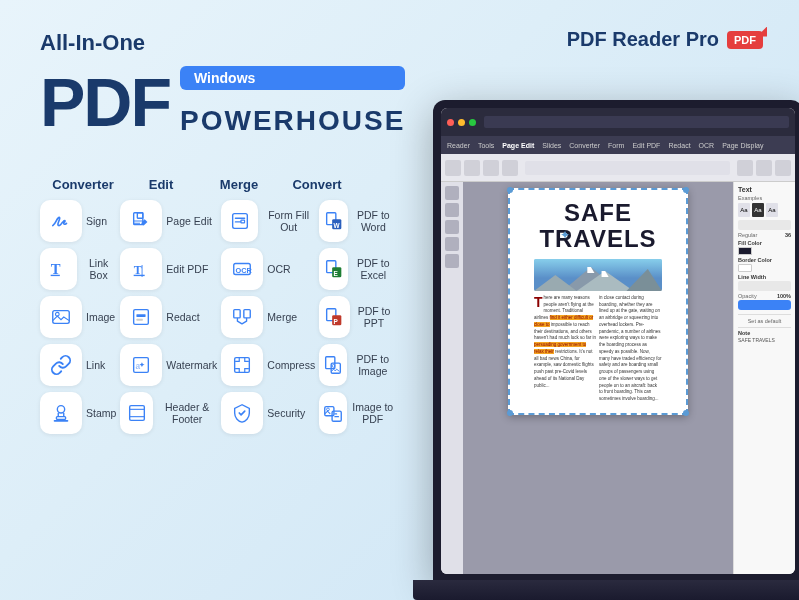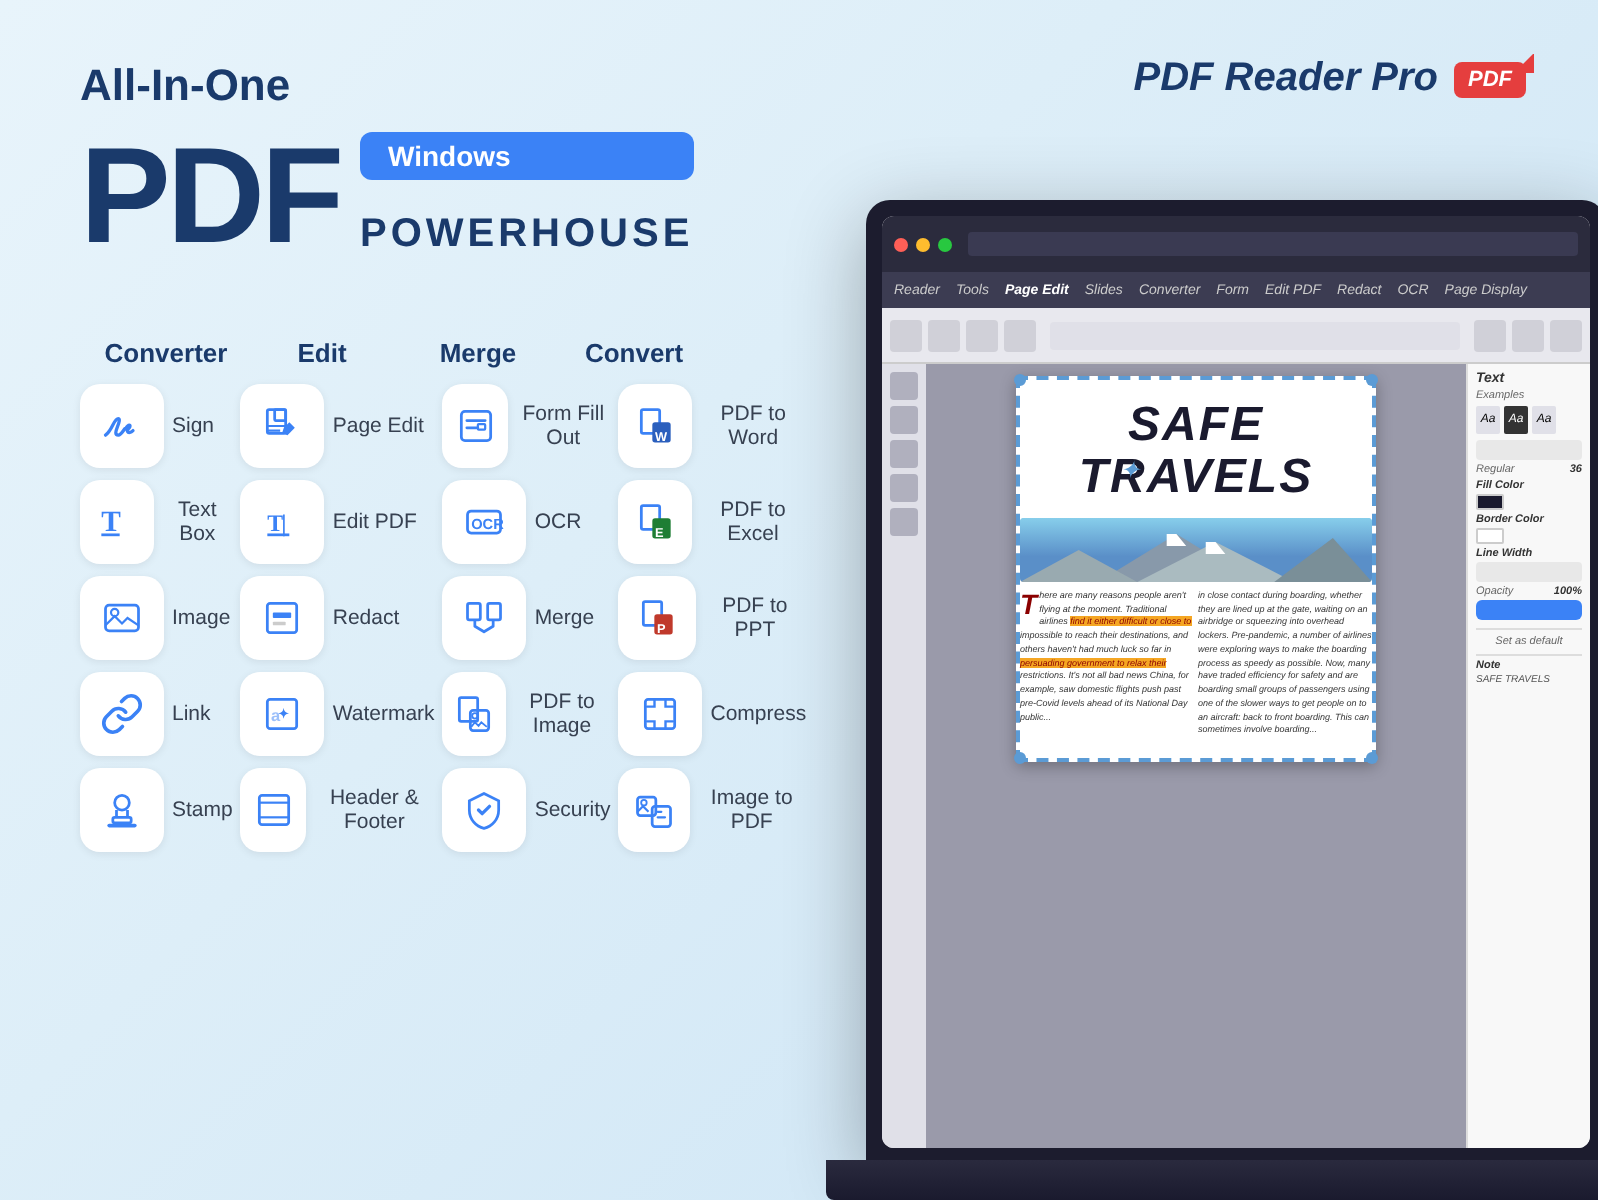--- a/index.html
+++ b/index.html
@@ -62,21 +62,21 @@
       background: #3b82f6;
       color: white;
       font-size: 14px;
       font-weight: 700;
       padding: 5px 14px;
       border-radius: 6px;
       margin-top: 8px;
     }
 
     .powerhouse {
-      font-size: 20px;
+      font-size: 28px;
       font-weight: 900;
       color: #1a3a6b;
       letter-spacing: 2px;
       margin-top: 17px;
     }
 
     
     .features-section {
       margin-top: 14px;
     }
@@ -133,21 +133,20 @@
     }
 
     
     .right-panel {
       flex: 1;
       display: flex;
       align-items: flex-end;
       justify-content: center;
       padding-bottom: 0;
       position: relative;
-      font-style: italic;
     }
 
     
     .app-logo {
       position: absolute;
       top: 28px;
       right: 30px;
       display: flex;
       align-items: center;
       gap: 8px;
@@ -311,21 +310,21 @@
       justify-content: center;
       padding: 6px;
       overflow: hidden;
     }
 
     .pdf-page {
       width: 180px;
       background: white;
       border-radius: 2px;
       box-shadow: 0 2px 8px rgba(0,0,0,0.3);
-      padding: 10px 0;
+      padding: 10px 24px;
       position: relative;
       border: 2px dashed #5b9bd5;
     }
 
     .page-title-text {
       font-size: 24px;
       font-weight: 900;
       color: #1a1a2e;
       text-align: center;
       line-height: 1.1;
@@ -485,21 +484,21 @@
           <span class="feature-label">PDF to Word</span>
         </div>
 
         <div class="feature-item">
           <div class="feature-icon">
             <svg viewBox="0 0 24 24" fill="none">
               <text x="4" y="17" font-size="16" fill="#3b82f6" font-weight="700" font-family="serif">T</text>
               <line x1="4" y1="19" x2="14" y2="19" stroke="#3b82f6" stroke-width="1.5"></line>
             </svg>
           </div>
-          <span class="feature-label">Text Box</span>
+          <span class="feature-label">Link Box</span>
         </div>
 
         <div class="feature-item">
           <div class="feature-icon">
             <svg viewBox="0 0 24 24" fill="none">
               <text x="4" y="17" font-size="13" fill="#3b82f6" font-weight="700" font-family="serif" letter-spacing="-1">T|</text>
               <line x1="4" y1="19" x2="16" y2="19" stroke="#3b82f6" stroke-width="1.5"></line>
             </svg>
           </div>
           <span class="feature-label">Edit PDF</span>
@@ -582,42 +581,42 @@
 
         <div class="feature-item">
           <div class="feature-icon">
             <svg viewBox="0 0 24 24" fill="none">
               <rect x="4" y="4" width="16" height="16" rx="1.5" stroke="#3b82f6" stroke-width="1.5"></rect>
               <text x="6" y="16" font-size="9" fill="#3b82f6" opacity="0.5" font-weight="700" font-family="Arial">a</text>
               <text x="10" y="14" font-size="7" fill="#3b82f6" font-weight="700" font-family="Arial">✦</text>
             </svg>
           </div>
           <span class="feature-label">Watermark</span>
+        </div>
+
+        <div class="feature-item">
+          <div class="feature-icon">
+            <svg viewBox="0 0 24 24" fill="none">
+              <rect x="4" y="4" width="16" height="16" rx="1.5" stroke="#3b82f6" stroke-width="1.5"></rect>
+              <path d="M9 4v4H5M15 4v4h4M9 20v-4H5M15 20v-4h4" stroke="#3b82f6" stroke-width="1.3" stroke-linecap="round"></path>
+            </svg>
+          </div>
+          <span class="feature-label">Compress</span>
         </div>
 
         <div class="feature-item">
           <div class="feature-icon">
             <svg viewBox="0 0 24 24" fill="none">
               <rect x="4" y="3" width="10" height="13" rx="1" stroke="#3b82f6" stroke-width="1.5"></rect>
               <rect x="10" y="10" width="10" height="11" rx="1.5" stroke="#3b82f6" stroke-width="1.5"></rect>
               <circle cx="12.5" cy="13" r="1.5" stroke="#3b82f6" stroke-width="1"></circle>
               <path d="M10.5 19l2-2.5 2 2 1.5-2 3 2.5" stroke="#3b82f6" stroke-width="1"></path>
             </svg>
           </div>
           <span class="feature-label">PDF to Image</span>
-        </div>
-
-        <div class="feature-item">
-          <div class="feature-icon">
-            <svg viewBox="0 0 24 24" fill="none">
-              <rect x="4" y="4" width="16" height="16" rx="1.5" stroke="#3b82f6" stroke-width="1.5"></rect>
-              <path d="M9 4v4H5M15 4v4h4M9 20v-4H5M15 20v-4h4" stroke="#3b82f6" stroke-width="1.3" stroke-linecap="round"></path>
-            </svg>
-          </div>
-          <span class="feature-label">Compress</span>
         </div>
 
         <div class="feature-item">
           <div class="feature-icon">
             <svg viewBox="0 0 24 24" fill="none">
               <circle cx="12" cy="8" r="4" stroke="#3b82f6" stroke-width="1.5"></circle>
               <rect x="7" y="16" width="10" height="3" rx="1" stroke="#3b82f6" stroke-width="1.5"></rect>
               <path d="M9 12v4M15 12v4" stroke="#3b82f6" stroke-width="1.5"></path>
               <line x1="5" y1="20.5" x2="19" y2="20.5" stroke="#3b82f6" stroke-width="2" stroke-linecap="round"></line>
             </svg>

